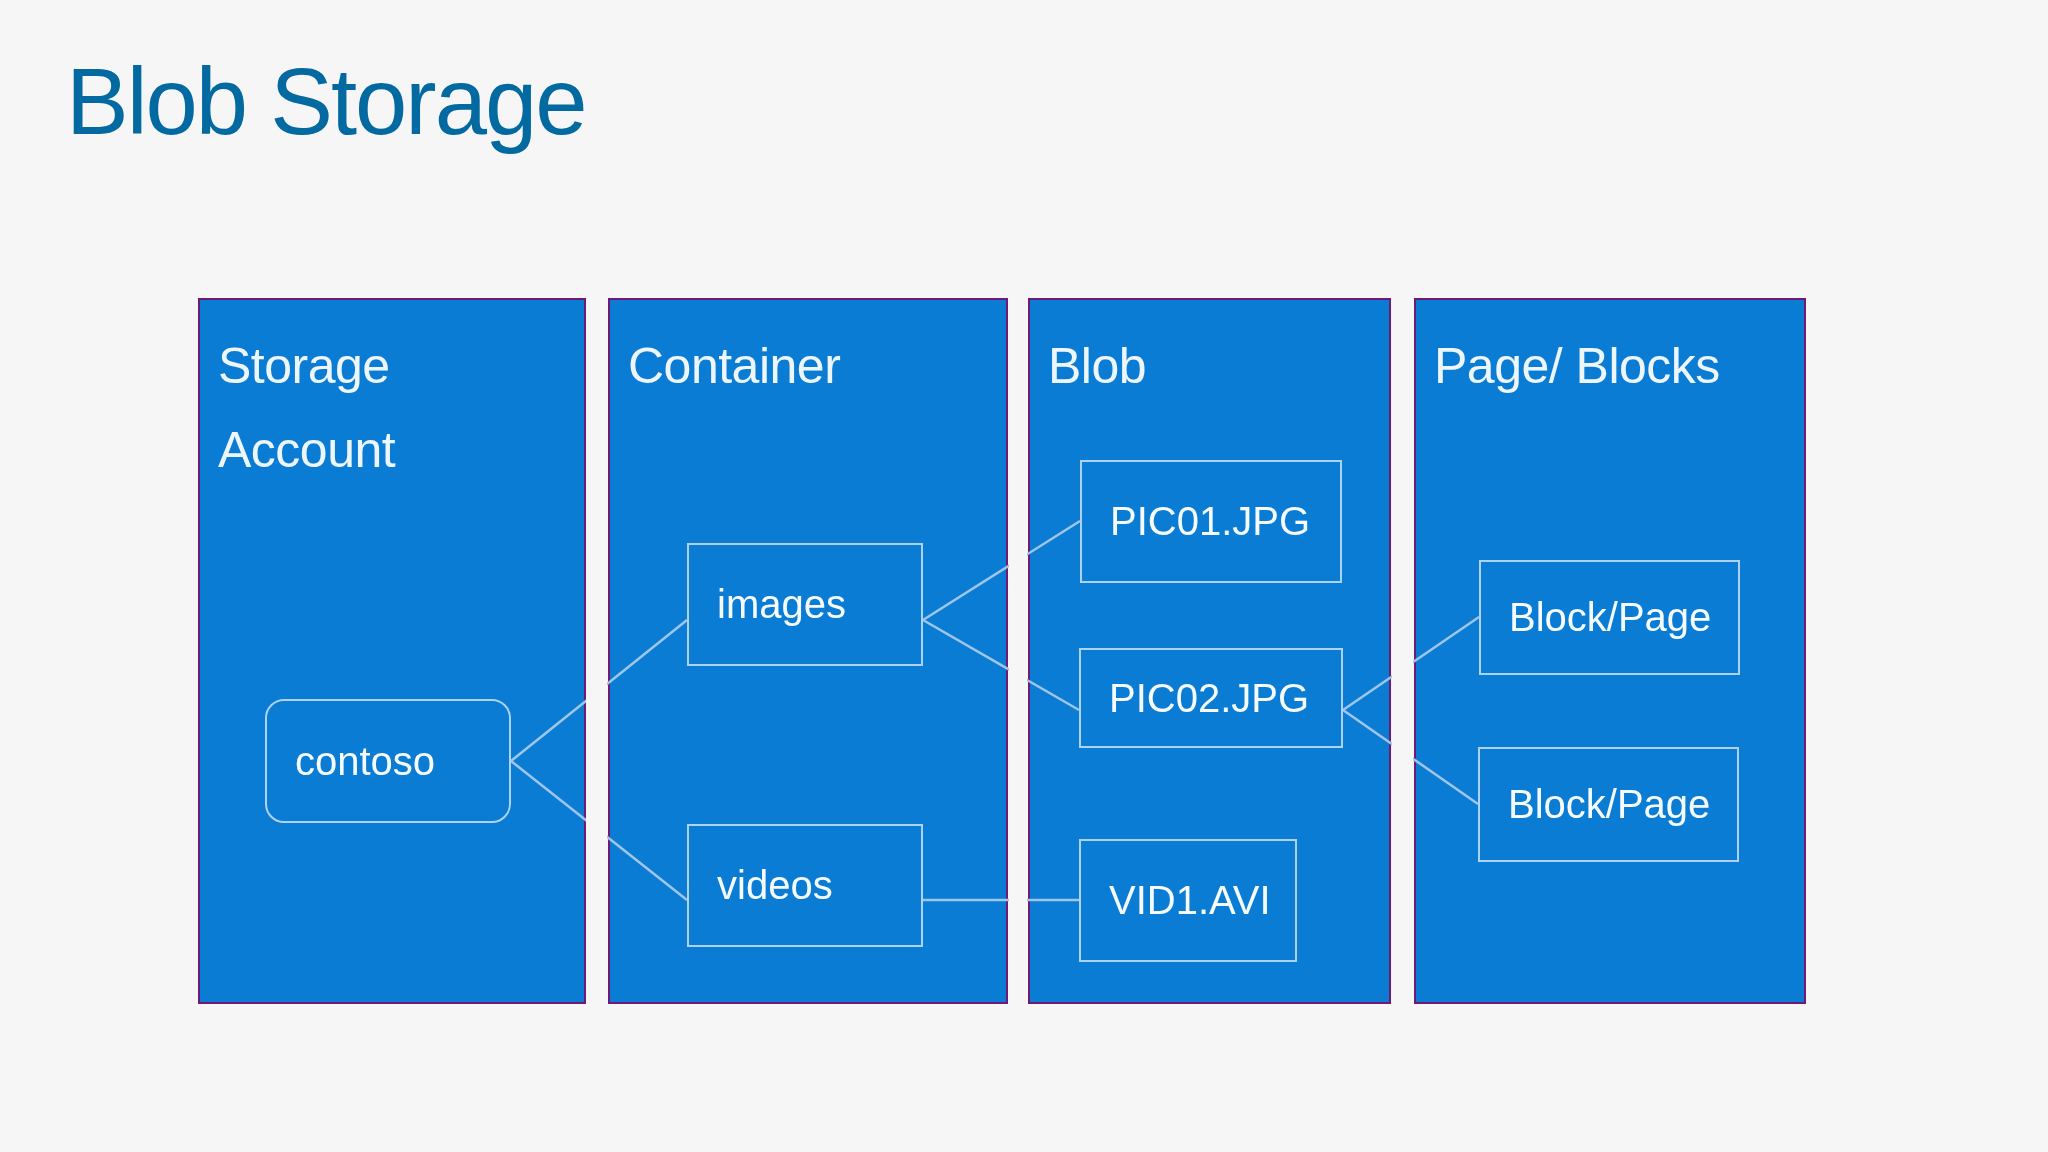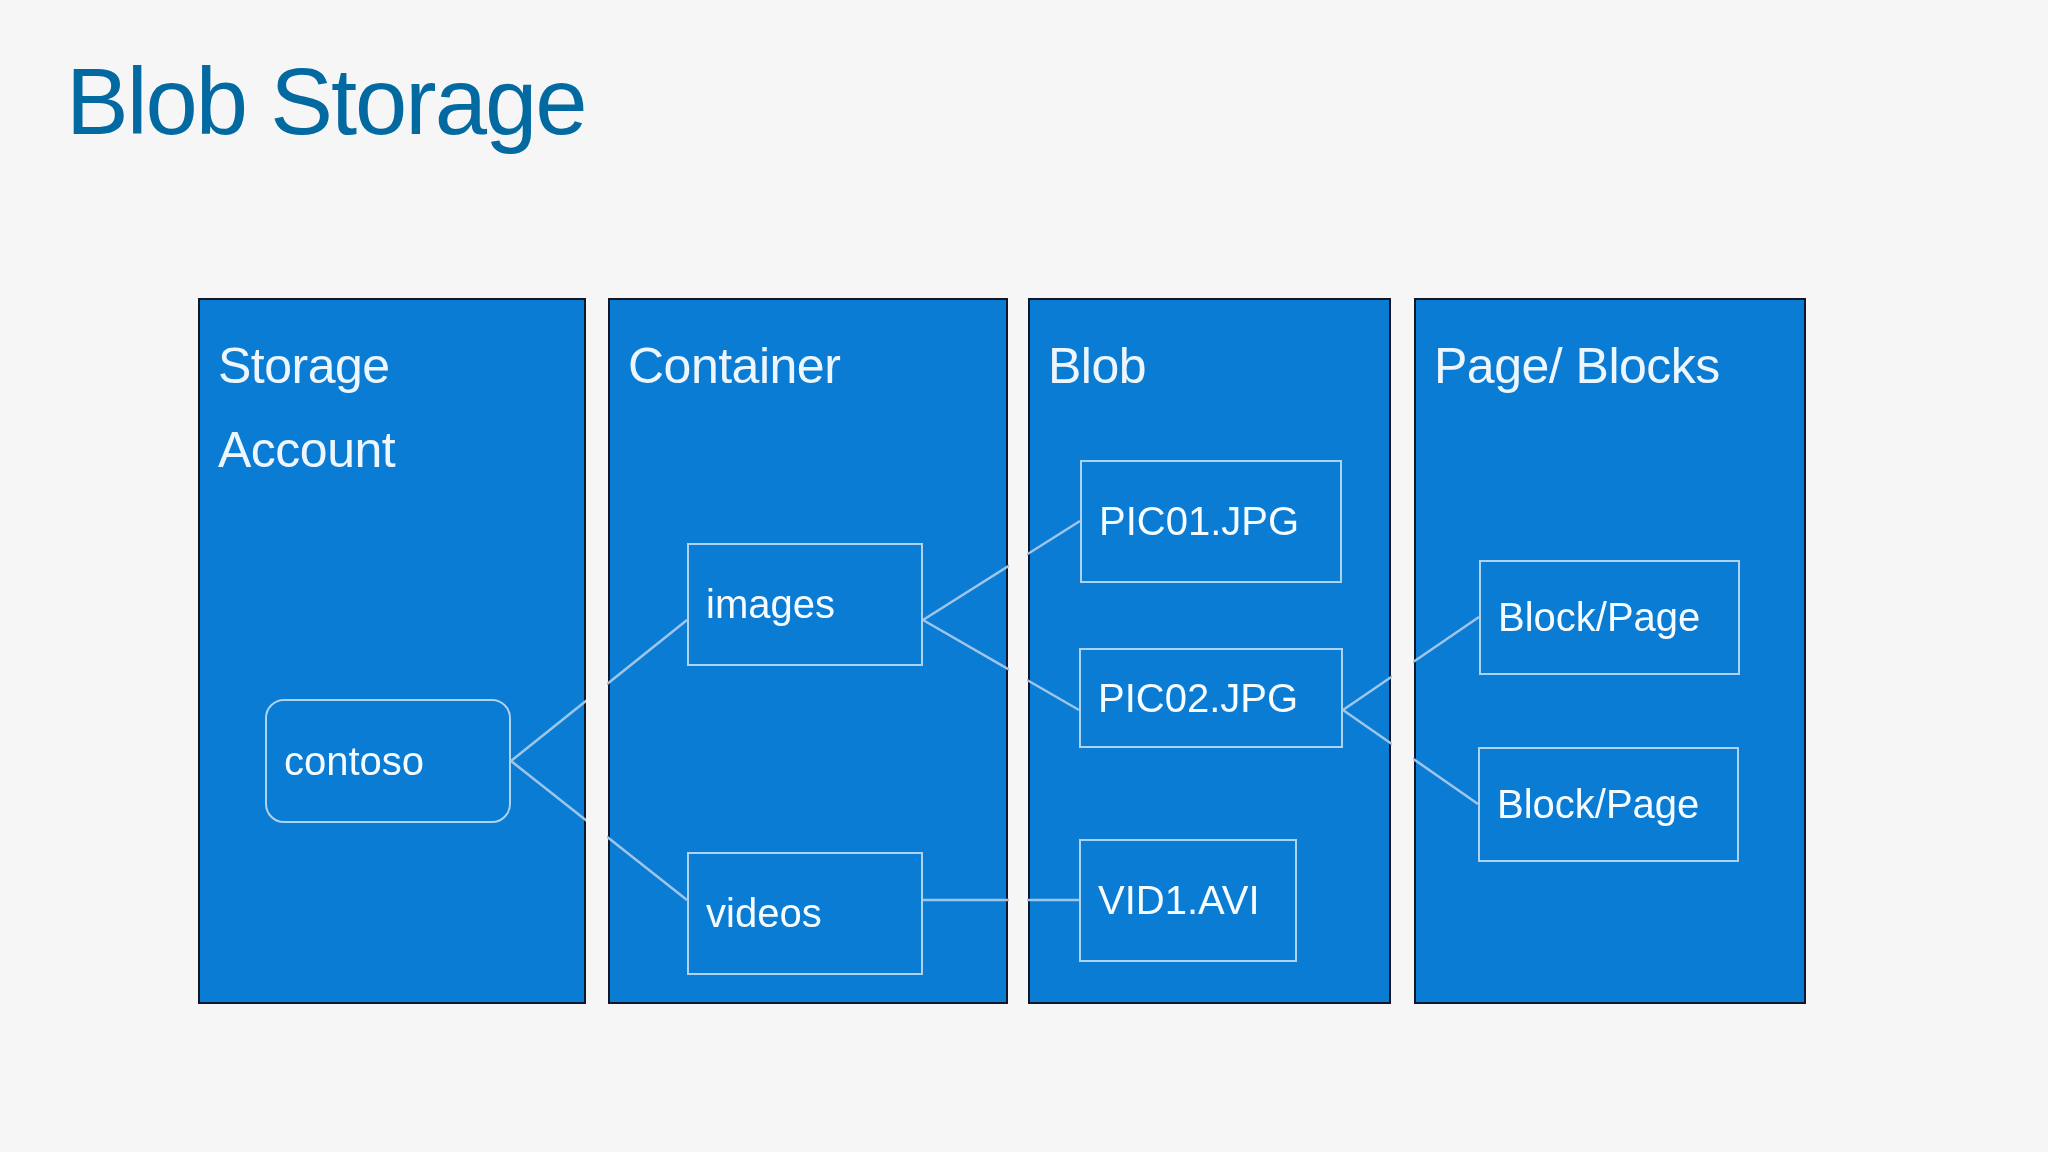--- a/index.html
+++ b/index.html
@@ -27,21 +27,21 @@
     font-weight: 200;
     letter-spacing: -2px;
     color: #0369a1;
     white-space: nowrap;
   }
   .column {
     position: absolute;
     top: 298px;
     height: 706px;
     background: #0b7cd4;
-    border: 2px solid #0f172a;
+    border: 2px solid #701a75;
     box-sizing: border-box;
     z-index: 1;
   }
   #col-storage-account { left: 198px;  width: 388px; }
   #col-container       { left: 608px;  width: 400px; }
   #col-blob            { left: 1028px; width: 363px; }
   #col-pages-blocks    { left: 1414px; width: 392px; }
   .column-title {
     padding: 24px 16px 0 18px;
     font-size: 50px;
@@ -58,29 +58,29 @@
     pointer-events: none;
   }
   .node {
     position: absolute;
     z-index: 3;
     background: #0b7cd4;
     border: 2px solid #aed3f2;
     box-sizing: border-box;
     display: flex;
     align-items: center;
-    padding-left: 17px;
+    padding-left: 28px;
     font-size: 40px;
     font-weight: 300;
     color: #f5fbff;
     white-space: nowrap;
   }
   #node-contoso      { left: 265px;  top: 699px; width: 246px; height: 124px; border-radius: 19px; }
   #node-images       { left: 687px;  top: 543px; width: 236px; height: 123px; }
-  #node-videos       { left: 687px;  top: 852px; width: 236px; height: 123px; }
+  #node-videos       { left: 687px;  top: 824px; width: 236px; height: 123px; }
   #node-pic01        { left: 1080px; top: 460px; width: 262px; height: 123px; }
   #node-pic02        { left: 1079px; top: 648px; width: 264px; height: 100px; }
   #node-vid1         { left: 1079px; top: 839px; width: 218px; height: 123px; }
   #node-block-page-1 { left: 1479px; top: 560px; width: 261px; height: 115px; }
   #node-block-page-2 { left: 1478px; top: 747px; width: 261px; height: 115px; }
 </style>
 </head>
 <body>
 
 <div class="stage">

